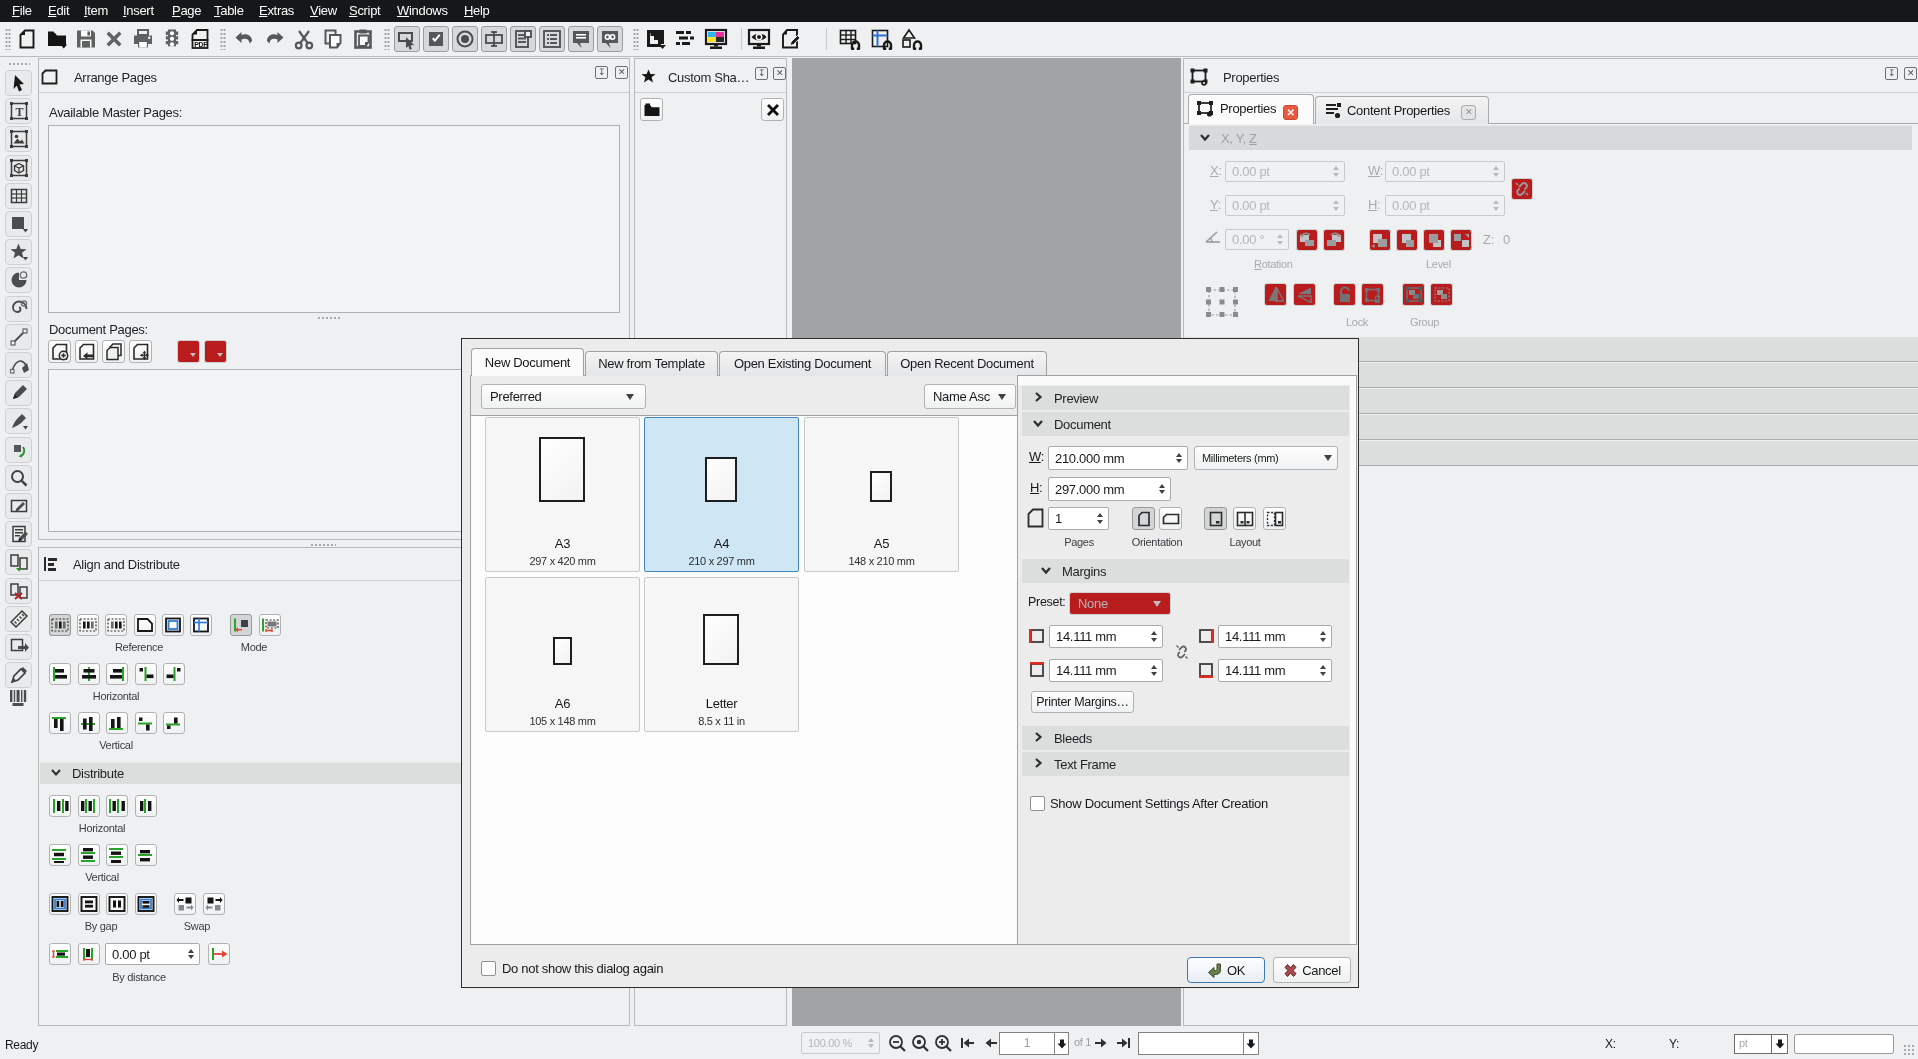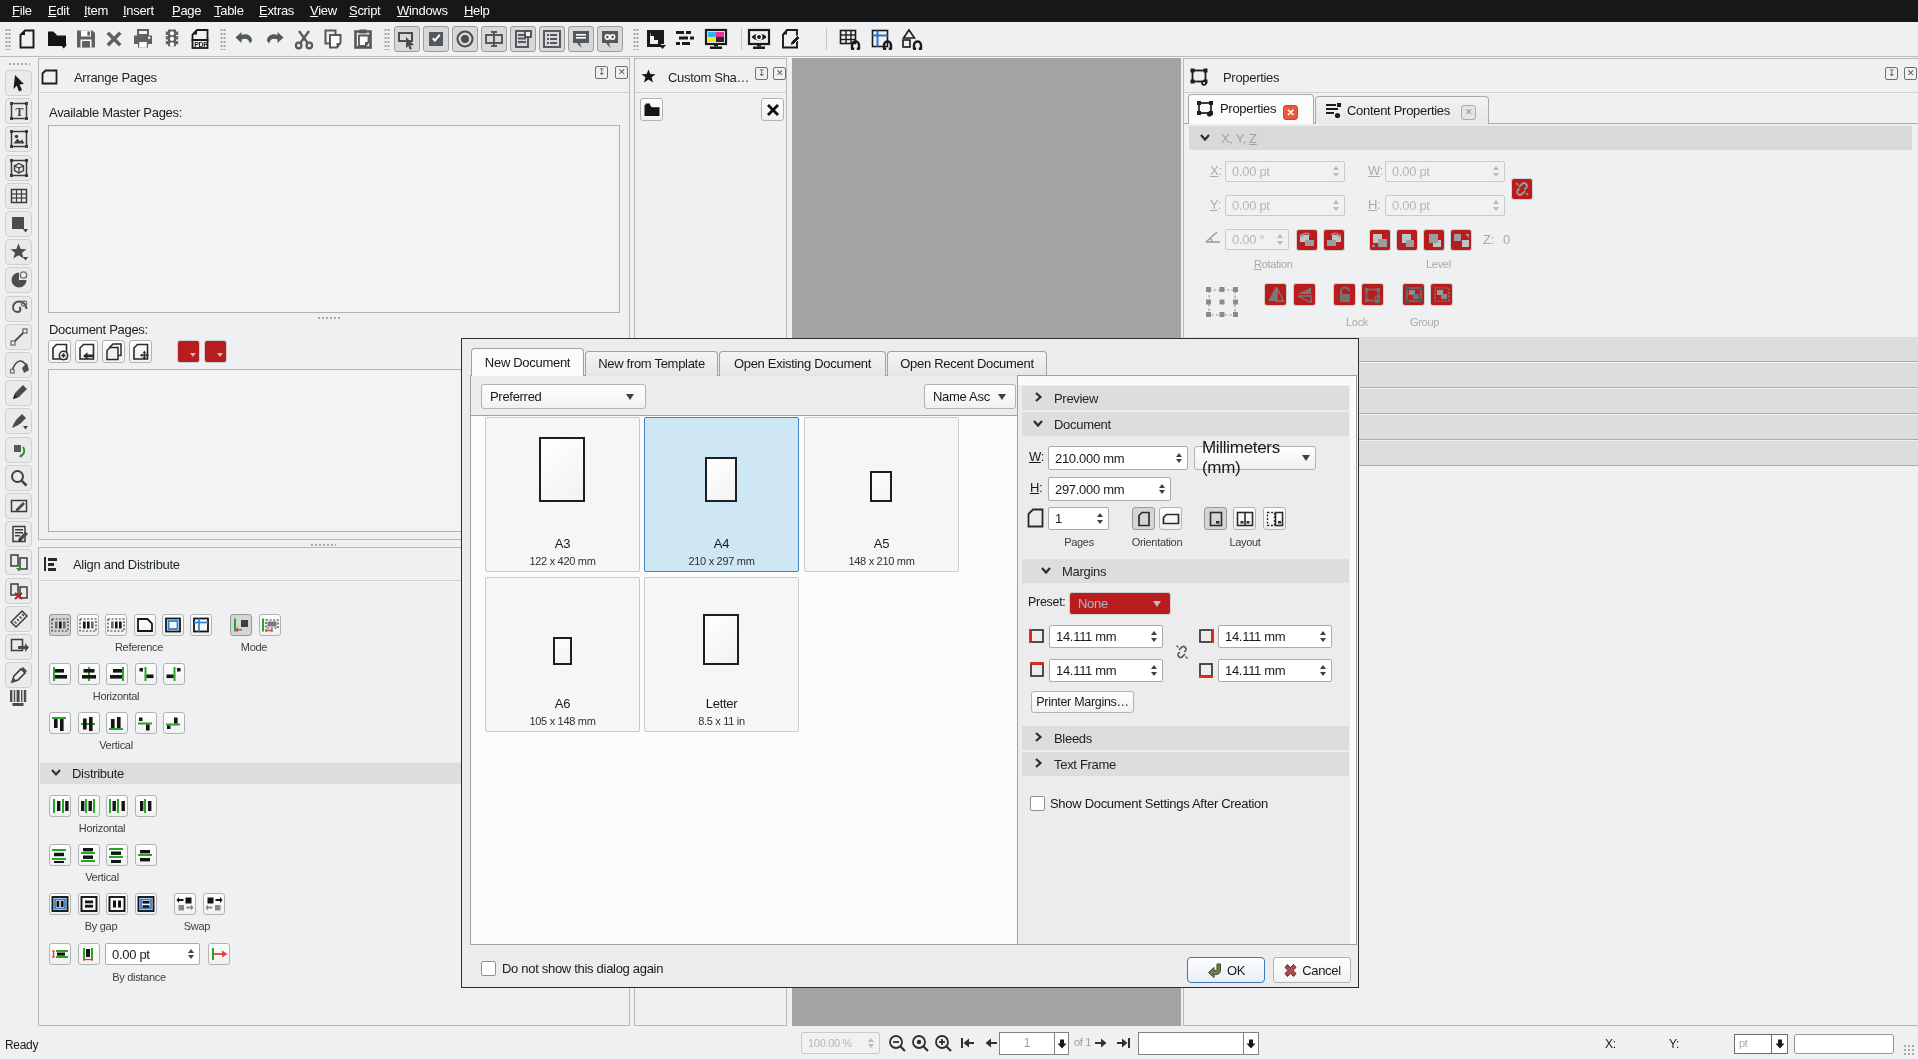--- a/index.html
+++ b/index.html
@@ -1100,21 +1100,21 @@
 <div class="abs" style="left:257px;top:17px;width:167px;text-align:center;font-size:13px;color:#17191b;z-index:4;">Open Existing Document</div>
 <div class="abs" style="left:425px;top:12px;width:160px;height:25px;background:linear-gradient(#f4f4f5,#e4e5e6);border:1px solid #9fa1a3;border-bottom:none;border-radius:4px 4px 0 0;z-index:2;"></div>
 <div class="abs" style="left:425px;top:17px;width:160px;text-align:center;font-size:13px;color:#17191b;z-index:4;">Open Recent Document</div>
 <div class="abs" style="left:8px;top:36px;width:887px;height:570px;border:1px solid #9fa1a3;background:#ececed;z-index:1;"></div>
 <div class="gbtn" style="left:19px;top:45px;width:165px;height:25px;z-index:4;justify-content:flex-start;padding-left:8px;font-size:13px;color:#17191b;">Preferred<span class="cmbar" style="right:11px;"></span></div>
 <div class="gbtn" style="left:462px;top:45px;width:92px;height:25px;z-index:4;justify-content:flex-start;padding-left:8px;font-size:13px;color:#17191b;">Name Asc<span class="cmbar" style="right:9px;"></span></div>
 <div class="abs" style="left:8px;top:76px;width:548px;height:530px;background:#fcfcfc;border:1px solid #9fa1a3;z-index:2;"></div>
 <div class="abs" style="left:23px;top:78px;width:155px;height:155px;background:#f6f6f7;border:1px solid #c8c9ca;border-radius:2px;z-index:3;"></div>
 <div class="abs" style="left:77px;top:98px;width:46px;height:65px;background:linear-gradient(135deg,#ffffff,#f2f2f2);border:2px solid #1c1e20;z-index:4;"></div>
 <div class="abs" style="left:23px;top:197px;width:155px;text-align:center;font-size:13px;color:#17191b;z-index:4;">A3</div>
-<div class="abs" style="left:23px;top:216px;width:155px;text-align:center;font-size:11px;color:#2e3032;z-index:4;">122 x 420 mm</div>
+<div class="abs" style="left:23px;top:216px;width:155px;text-align:center;font-size:11px;color:#2e3032;z-index:4;">297 x 420 mm</div>
 <div class="abs" style="left:182px;top:78px;width:155px;height:155px;background:#cfe6f5;border:1px solid #4386bd;border-radius:2px;z-index:3;"></div>
 <div class="abs" style="left:243px;top:118px;width:32px;height:45px;background:linear-gradient(135deg,#ffffff,#f2f2f2);border:2px solid #1c1e20;z-index:4;"></div>
 <div class="abs" style="left:182px;top:197px;width:155px;text-align:center;font-size:13px;color:#17191b;z-index:4;">A4</div>
 <div class="abs" style="left:182px;top:216px;width:155px;text-align:center;font-size:11px;color:#2e3032;z-index:4;">210 x 297 mm</div>
 <div class="abs" style="left:342px;top:78px;width:155px;height:155px;background:#f6f6f7;border:1px solid #c8c9ca;border-radius:2px;z-index:3;"></div>
 <div class="abs" style="left:408px;top:132px;width:22px;height:31px;background:linear-gradient(135deg,#ffffff,#f2f2f2);border:2px solid #1c1e20;z-index:4;"></div>
 <div class="abs" style="left:342px;top:197px;width:155px;text-align:center;font-size:13px;color:#17191b;z-index:4;">A5</div>
 <div class="abs" style="left:342px;top:216px;width:155px;text-align:center;font-size:11px;color:#2e3032;z-index:4;">148 x 210 mm</div>
 <div class="abs" style="left:23px;top:238px;width:155px;height:155px;background:#f6f6f7;border:1px solid #c8c9ca;border-radius:2px;z-index:3;"></div>
 <div class="abs" style="left:91px;top:298px;width:19px;height:28px;background:linear-gradient(135deg,#ffffff,#f2f2f2);border:2px solid #1c1e20;z-index:4;"></div>
@@ -1131,21 +1131,21 @@
           <path d="M5 3 L9.5 7 L5 11" fill="none" stroke="#2b2d2f" stroke-width="2.2"></path>
         </svg></span>Preview</div>
 <div class="sech" style="left:560px;top:73px;width:327px;height:24px;z-index:3;border-top:none;"><span class="hdrchev"><svg width="14" height="14" viewBox="0 0 14 14" style="">
           <path d="M3 5 L7 9.5 L11 5" fill="none" stroke="#2b2d2f" stroke-width="2.2"></path>
         </svg></span>Document</div>
 <div class="abs" style="left:567px;top:110px;font-size:13px;color:#17191b;z-index:3;"><u>W</u>:</div>
 <div class="spin" style="left:586px;top:107px;width:140px;height:24px;z-index:3;">210.000 mm<span class="sar">
         <span class="tu"></span>
         <span class="td"></span>
       </span></div>
-<div class="gbtn" style="left:732px;top:107px;width:122px;height:24px;z-index:3;justify-content:flex-start;padding-left:7px;font-size:17px;color:#17191b;">Millimeters (mm)<span class="cmbar" style="right:5px;"></span></div>
+<div class="gbtn" style="left:732px;top:107px;width:144px;height:24px;z-index:3;justify-content:flex-start;padding-left:7px;font-size:11px;color:#17191b;">Millimeters (mm)<span class="cmbar" style="right:5px;"></span></div>
 <div class="abs" style="left:568px;top:141px;font-size:13px;color:#17191b;z-index:3;"><u>H</u>:</div>
 <div class="spin" style="left:586px;top:138px;width:123px;height:24px;z-index:3;">297.000 mm<span class="sar">
         <span class="tu"></span>
         <span class="td"></span>
       </span></div>
 <div class="abs" style="left:564px;top:168px;z-index:3;"><svg width="19" height="22" viewBox="0 0 19 22" style="">
         <path d="M2.5 7 L7 2.5 H16.5 V19.5 H2.5 Z" fill="none" stroke="#2a2c2e" stroke-width="1.8"></path>
       </svg></div>
 <div class="spin" style="left:586px;top:168px;width:61px;height:23px;z-index:3;">1<span class="sar">
         <span class="tu"></span>

